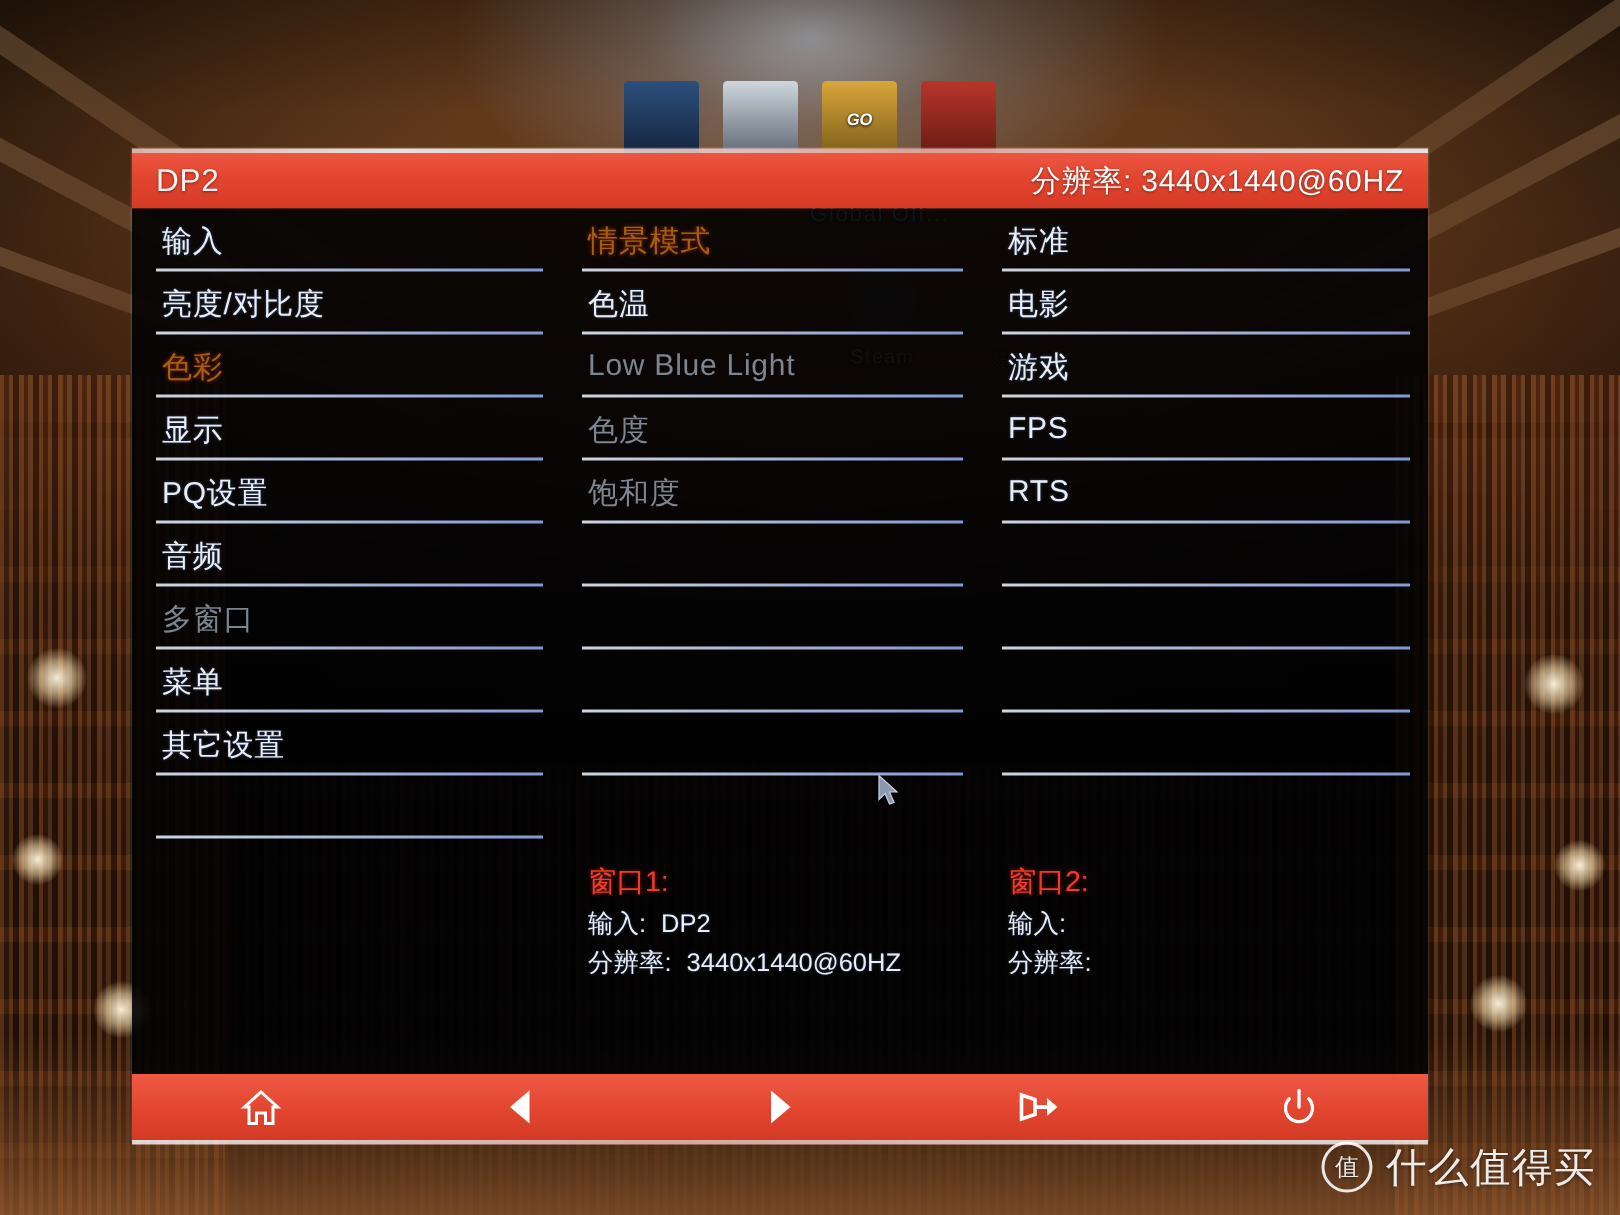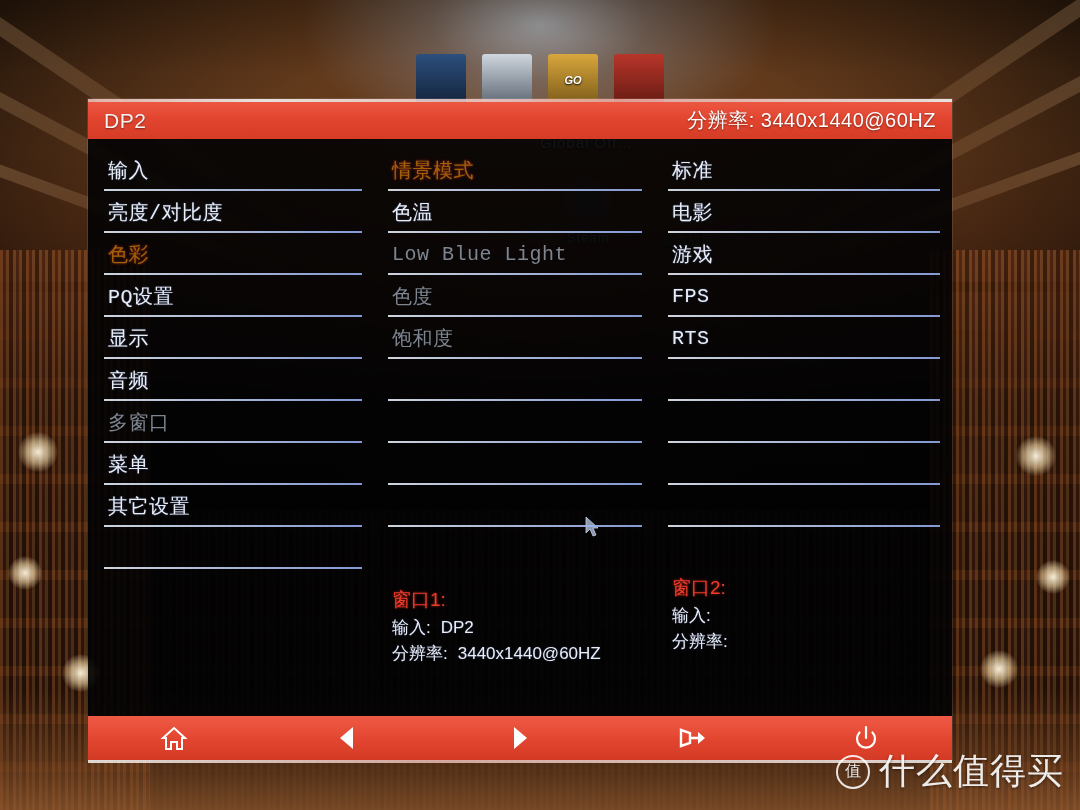--- a/index.html
+++ b/index.html
@@ -162,22 +162,21 @@
     left: 0; right: 0;
     top: 40px;
     bottom: 44px;
     background: rgba(2,2,3,0.90);
     display: flex;
   }
 
   .col {
     position: relative;
     box-sizing: border-box;
-    padding-top: 10px;
-    font-family: Liberation Mono, monospace;
+    padding-top: 0;
   }
   .col-left   { width: 288px; padding-left: 16px; padding-right: 14px; }
   .col-mid    { width: 280px; padding-left: 12px; padding-right: 14px; }
   .col-right  { width: 296px; padding-left: 12px; padding-right: 12px; }
 
   .row {
     position: relative;
     height: 42px;
     display: flex;
     align-items: center;
@@ -222,21 +221,21 @@
   #osd-footer-info {
     position: absolute;
     left: 0; right: 0;
     top: 468px;
     bottom: 0;
     display: flex;
     pointer-events: none;
   }
   .info-col { box-sizing: border-box; padding-top: 8px; }
   .info-spacer { width: 288px; }
-  .info-win1 { width: 280px; padding-left: 16px; margin-top: 12px; }
+  .info-win1 { width: 280px; padding-left: 16px; }
   .info-win2 { width: 296px; padding-left: 16px; }
   .info-title {
     color: #ef3b2a;
     font-size: 19px;
     margin-bottom: 2px;
     text-shadow: 0 0 3px rgba(255,60,40,0.55);
   }
   .info-line {
     color: #e8edf6;
     font-size: 17px;
@@ -292,21 +291,21 @@
     width: 30px; height: 30px;
     border-radius: 50%;
     border: 2px solid rgba(255,255,255,0.92);
     color: rgba(255,255,255,0.95);
     font-size: 16px;
     display: flex; align-items: center; justify-content: center;
     text-shadow: 0 1px 2px rgba(0,0,0,0.55);
   }
   #watermark .wm-text {
     color: rgba(255,255,255,0.95);
-    font-size: 36px;
+    font-size: 27px;
     letter-spacing: 1px;
     text-shadow: 0 1px 3px rgba(0,0,0,0.5);
   }
 </style>
 </head>
 <body>
 
 <div id="screen">
 
   <div class="bg"></div>
@@ -366,25 +365,25 @@
           </div>
         <div class="row">
             <span class="label">亮度/对比度</span>
             <div class="rule"></div>
           </div>
         <div class="row">
             <span class="label sel">色彩</span>
             <div class="rule"></div>
           </div>
         <div class="row">
+            <span class="label">显示</span>
+            <div class="rule"></div>
+          </div>
+        <div class="row">
             <span class="label">PQ设置</span>
-            <div class="rule"></div>
-          </div>
-        <div class="row">
-            <span class="label">显示</span>
             <div class="rule"></div>
           </div>
         <div class="row">
             <span class="label">音频</span>
             <div class="rule"></div>
           </div>
         <div class="row">
             <span class="label dim">多窗口</span>
             <div class="rule"></div>
           </div>

